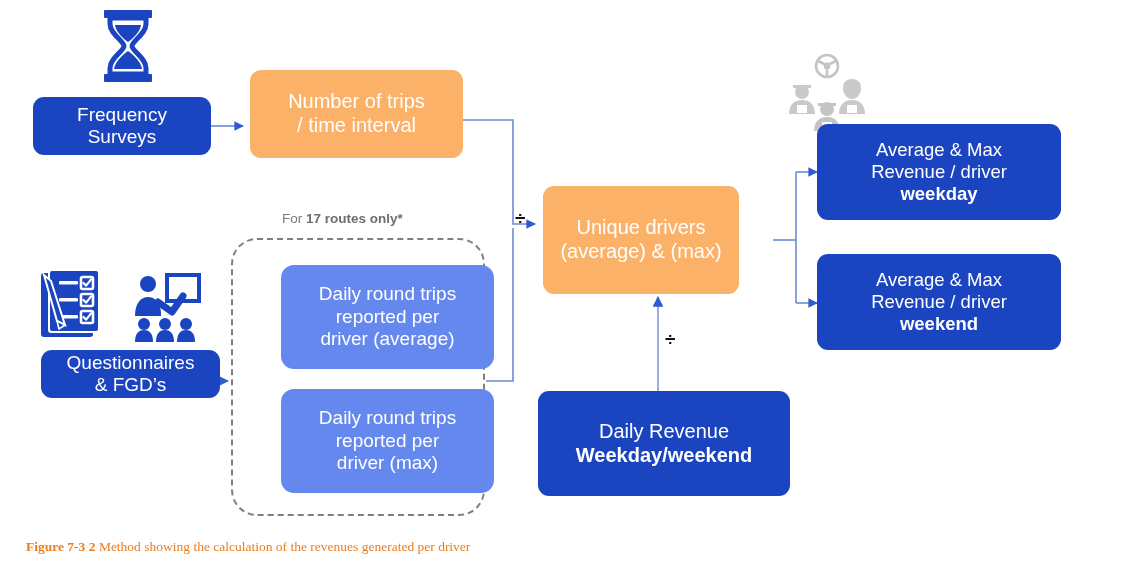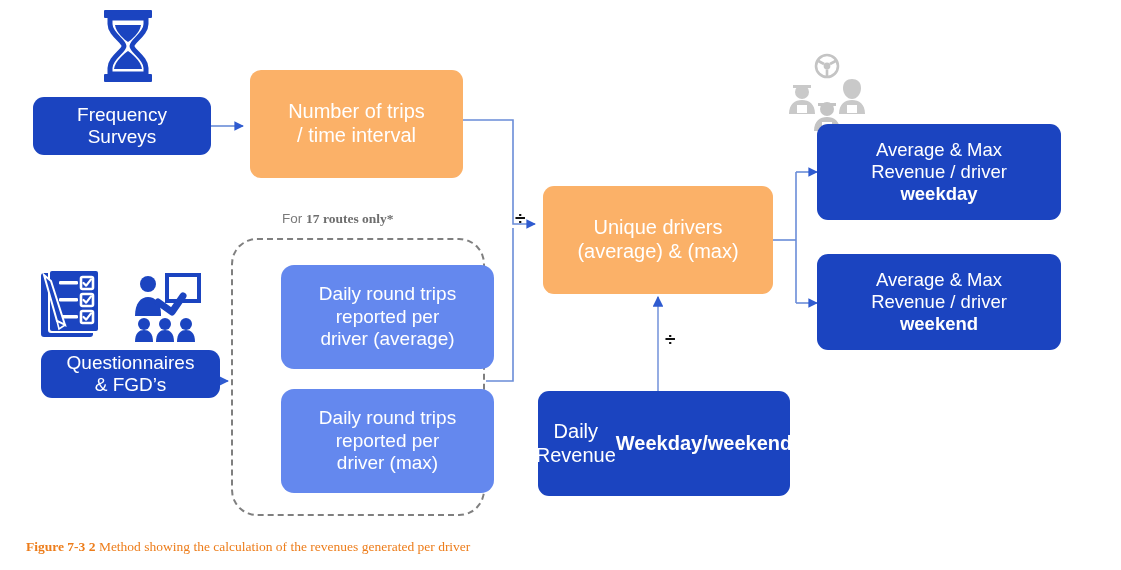--- a/index.html
+++ b/index.html
@@ -42,21 +42,21 @@
     box-sizing: border-box;
     background: transparent;
   }
 
   .note {
     position: absolute;
     color: #7a7a7a;
     font-size: 13.5px;
     white-space: nowrap;
   }
-  .note b { font-weight: 700; color: #6e6e6e; font-family: Liberation Serif, serif; }
+  .note b { font-weight: 700; color: #6e6e6e; }
 
   .divsym {
     position: absolute;
     color: #111111;
     font-size: 19px;
     font-weight: 700;
     line-height: 1;
   }
 
   .caption {
@@ -194,21 +194,21 @@
 
   <div class="dashed-group" style="left:231px; top:238px; width:254px; height:278px;"></div>
 
   <div class="note" style="left:282px; top:211px;"><span style="display:inline">For </span><b>17 routes only*</b></div>
 
   <div class="node n-darkblue" style="left:33px; top:97px; width:178px; height:58px; font-size:19px;">
     <span>Frequency
 Surveys</span>
   </div>
 
-  <div class="node n-orange" style="left:250px; top:70px; width:213px; height:108px; font-size:20px;">
+  <div class="node n-orange" style="left:250px; top:70px; width:213px; height:88px; font-size:20px;">
     <span>Number of trips
 / time interval</span>
   </div>
 
   <div class="node n-midblue" style="left:245px; top:265px; width:213px; height:104px; font-size:19px;">
     <span>Daily round trips
 reported per
 driver (average)</span>
   </div>
 
@@ -216,26 +216,26 @@
     <span>Daily round trips
 reported per
 driver (max)</span>
   </div>
 
   <div class="node n-darkblue" style="left:25px; top:350px; width:179px; height:48px; font-size:19px;margin-left:16px;">
     <span>Questionnaires
 &amp; FGD’s</span>
   </div>
 
-  <div class="node n-orange" style="left:543px; top:186px; width:230px; height:108px; font-size:20px;">
+  <div class="node n-orange" style="left:543px; top:186px; width:196px; height:108px; font-size:20px;">
     <span>Unique drivers
 (average) &amp; (max)</span>
   </div>
 
-  <div class="node n-darkblue" style="left:538px; top:391px; width:252px; height:105px; font-size:20px; ">
+  <div class="node n-darkblue" style="left:538px; top:391px; width:252px; height:105px; font-size:20px; flex-direction:column;">
     <span>Daily Revenue</span>
     <span style="font-weight:700;">Weekday/weekend</span>
   </div>
 
   <div class="node n-darkblue" style="left:817px; top:124px; width:244px; height:96px; font-size:18.5px; flex-direction:column;">
     <span>Average &amp; Max</span>
     <span>Revenue / driver</span>
     <span style="font-weight:700;">weekday</span>
   </div>
 

